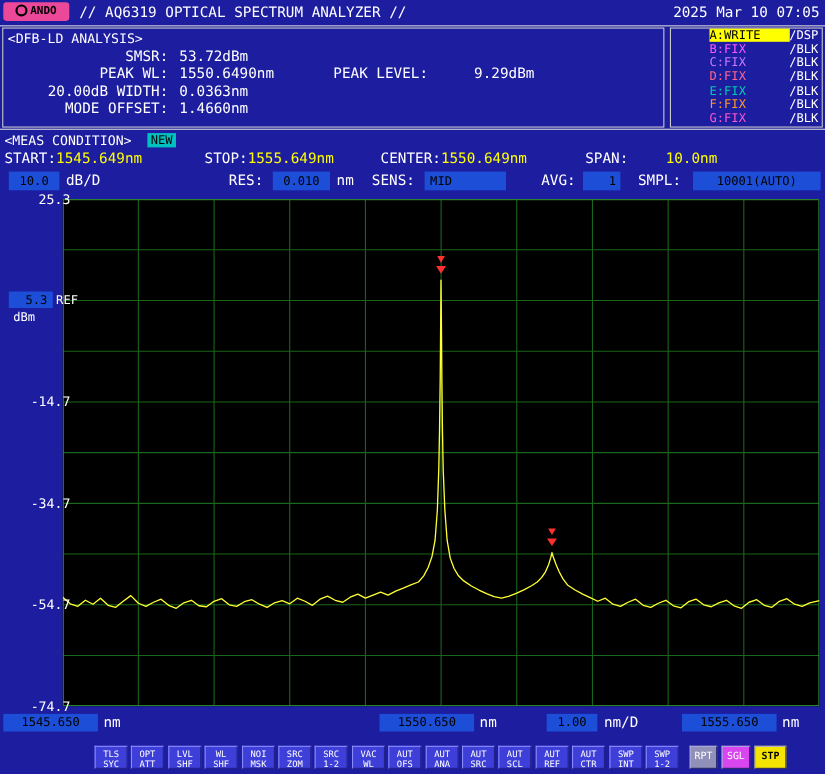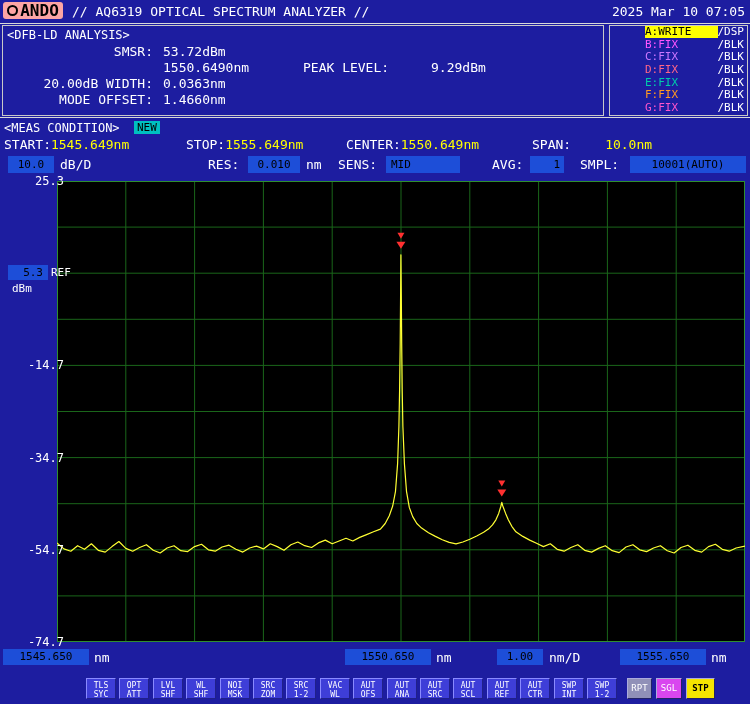--- a/index.html
+++ b/index.html
@@ -3,22 +3,22 @@
 <meta charset="utf-8">
 <style>
   html,body{margin:0;padding:0;}
   body{
     width:750px;height:704px;position:relative;overflow:hidden;
     background:#1d1da0;color:#fff;
     font-family:"DejaVu Sans Mono","Liberation Mono",monospace;
   }
   
   #header{position:absolute;left:0;top:0;width:750px;height:23px;border-bottom:1px solid #d8d8d8;}
-  #logo{position:absolute;left:3px;top:2px;width:60px;height:17px;background:#fca5a5;color:#000;
-        border-radius:3px;font-size:16px;font-weight:bold;text-align:center;line-height:17px;}
+  #logo{position:absolute;left:3px;top:2px;width:60px;height:17px;background:#ec4899;color:#000;
+        border-radius:3px;font-size:10px;font-weight:bold;text-align:center;line-height:17px;}
   #logo .logo-icon{display:inline-block;width:7px;height:7px;border:2px solid #000;border-radius:50%;
         vertical-align:middle;margin-right:2px;margin-top:-2px;}
   #header-title{position:absolute;left:72px;top:4px;font-size:13px;}
   #header-datetime{position:absolute;right:5px;top:4px;font-size:13px;}
   
   #analysis-panel{position:absolute;left:2px;top:25px;width:602px;height:91px;border:1px solid #c8c8c8;box-sizing:border-box;}
   #analysis-title{position:absolute;left:4px;top:2px;font-size:12px;}
   .a-row{position:absolute;left:0;height:15px;font-size:13px;width:100%;}
   .a-label{position:absolute;left:0;width:150px;text-align:right;display:inline-block;}
   .a-value{position:absolute;left:160px;display:inline-block;}
@@ -87,20 +87,21 @@
 </div>
 
 <div id="analysis-panel">
   <div id="analysis-title">&lt;DFB-LD ANALYSIS&gt;</div>
   <div id="analysis-rows">
       <div class="a-row" style="top: 18px;">
         <span class="a-label">SMSR:</span>
         <span class="a-value">53.72dBm</span>
       </div>
       <div class="a-row" style="top: 34px;">
+        <span class="a-label">PEAK WL:</span>
         <span class="a-value">1550.6490nm</span>
       </div>
       <div class="a-row" style="top: 50px;">
         <span class="a-label">20.00dB WIDTH:</span>
         <span class="a-value">0.0363nm</span>
       </div>
       <div class="a-row" style="top: 66px;">
         <span class="a-label">MODE OFFSET:</span>
         <span class="a-value">1.4660nm</span>
       </div>

